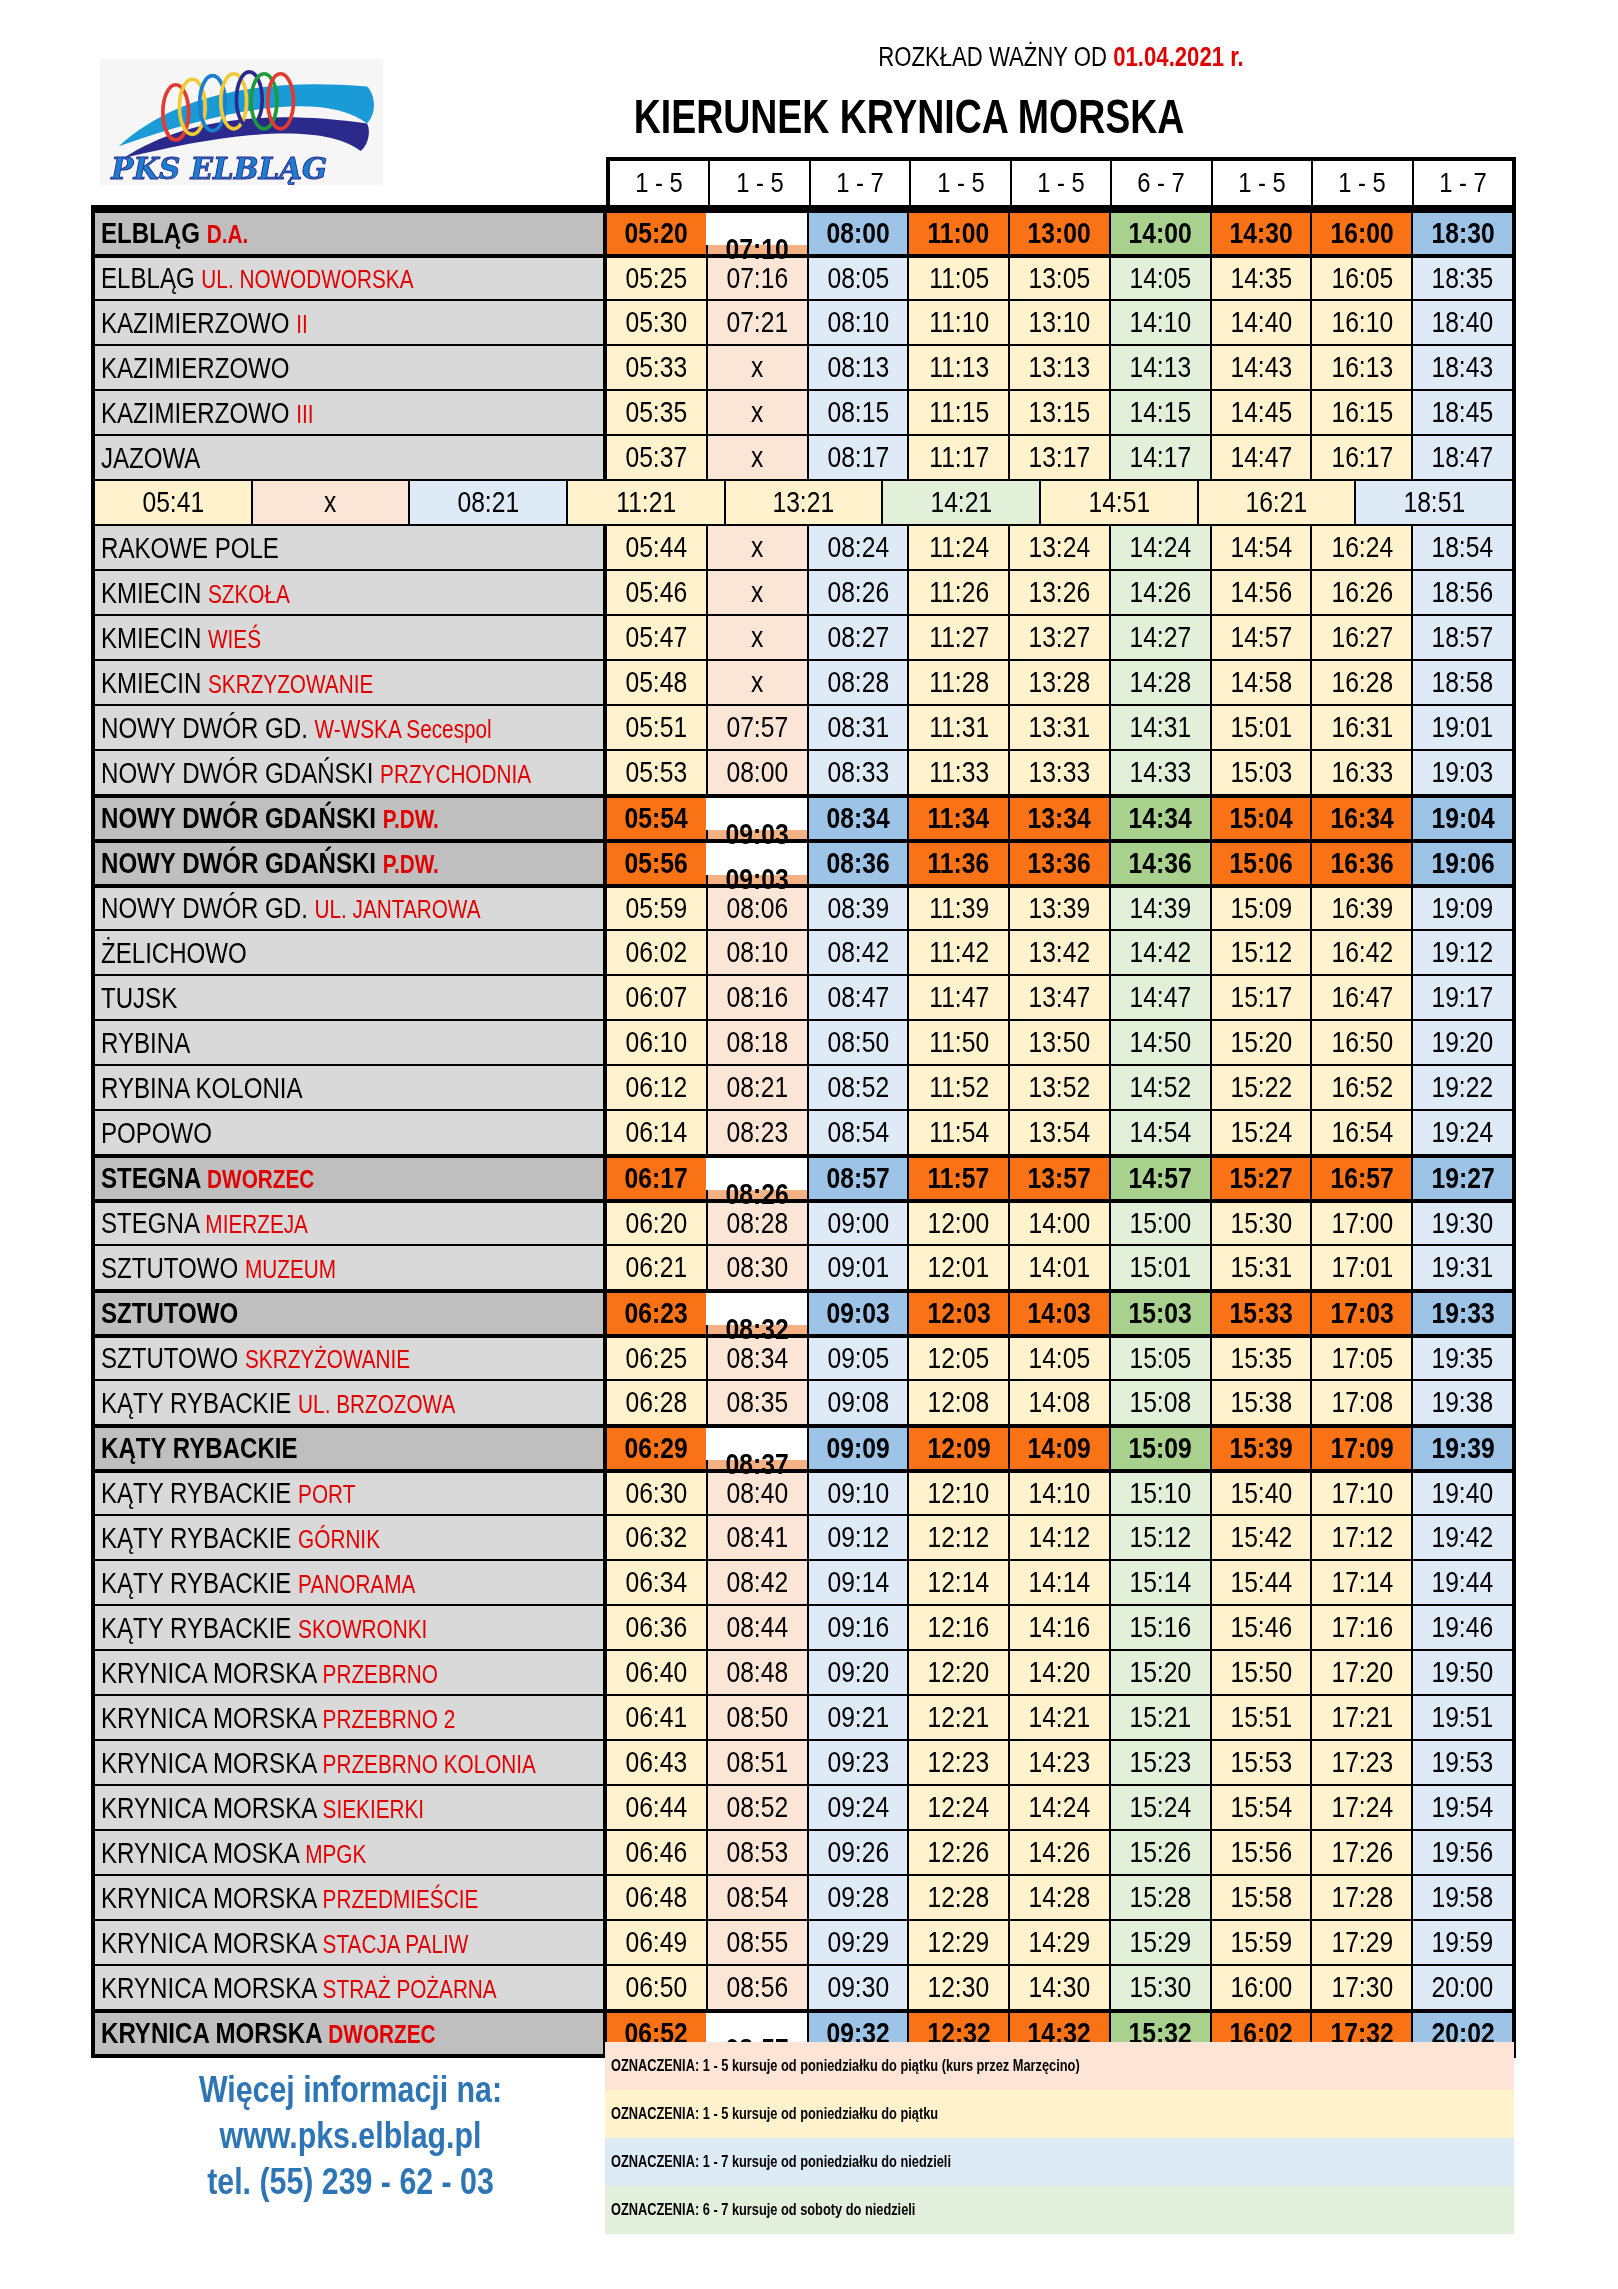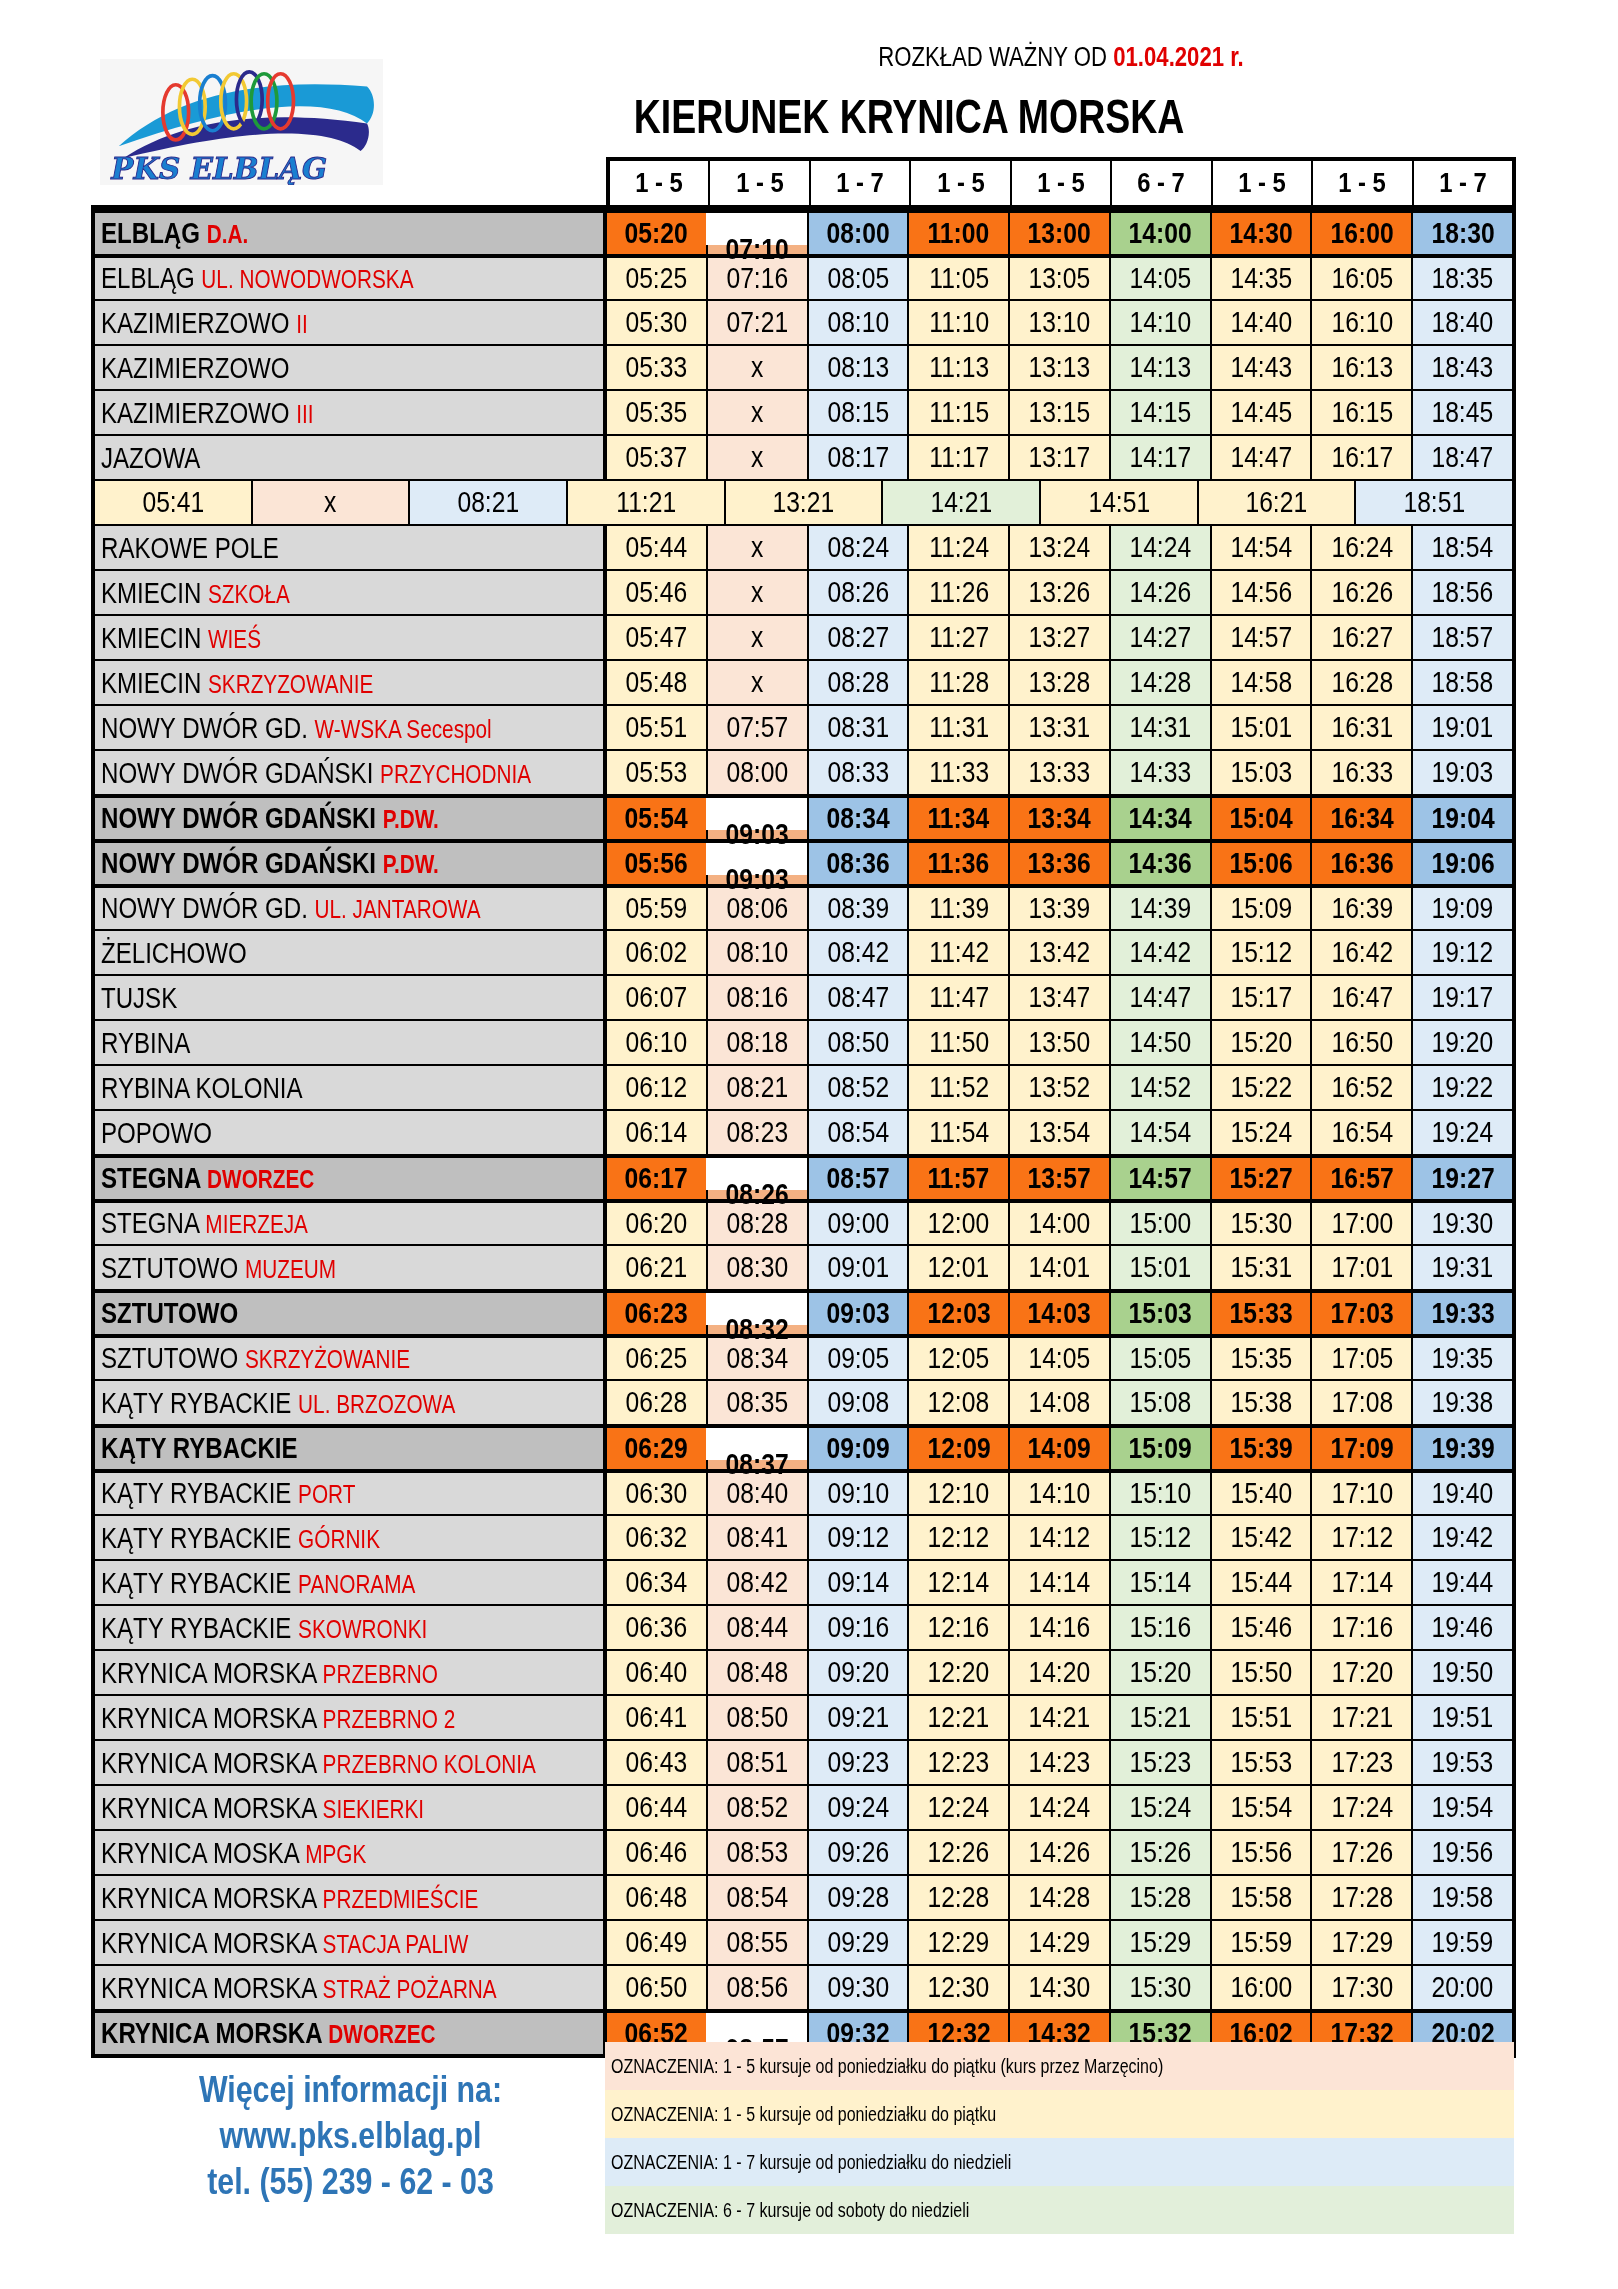--- a/index.html
+++ b/index.html
@@ -11,21 +11,21 @@
   #logo svg { width:100%; height:100%; display:block; }
 
   
   #validity { left:738px; top:42px; width:646px; text-align:center; font-size:27px; transform:scaleX(0.82); transform-origin:center; white-space:nowrap; }
   #validity .date { color:#e00000; font-weight:bold; }
   #title { left:517px; top:89px; width:784px; text-align:center; font-size:48px; font-weight:bold; transform:scaleX(0.78); transform-origin:center; white-space:nowrap; letter-spacing:0px; }
 
   
   #timetable { left:91px; top:157px; width:1425px; }
   .hdr-row { position:absolute; top:0; left:515px; height:48px; display:flex; border:4.6px solid #000; border-bottom:none; box-sizing:border-box; width:910px; background:#fff; }
-  .hdr-cell { flex:1; border-left:2.8px solid #000; display:flex; align-items:center; justify-content:center; font-size:28px; font-weight:bold; transform-origin:center; }
+  .hdr-cell { flex:1; border-left:2.8px solid #000; display:flex; align-items:center; justify-content:center; font-size:28px; font-weight:normal; transform-origin:center; }
   .hdr-cell:first-child { border-left:none; }
   .hdr-cell span { display:inline-block; transform:scaleX(0.85); }
 
   .body { position:absolute; top:48px; left:0; width:1425px; border:4.6px solid #000; box-sizing:border-box; }
   .row { display:flex; height:45px; border-top:2.3px solid #000; box-sizing:border-box; }
   .row:first-child { border-top:none; }
   .row.major { border-top:4.6px solid #000; }
   .row.major + .row { border-top:4.6px solid #000; }
   .name { width:510px; background:#d9d9d9; border-right:2.8px solid #000; box-sizing:border-box; display:flex; align-items:flex-end; padding:0 0 3.7px 5.5px; font-size:29px; white-space:nowrap; overflow:hidden; }
   .name span.inner { display:inline-block; transform:scaleX(0.83); transform-origin:left bottom; }
@@ -41,21 +41,21 @@
   .c-o { background:#fbe5d6; } .row.major .c-o { background:#f4b183;margin-top:32px; }
   .c-b { background:#deebf7; } .row.major .c-b { background:#9dc3e6; }
   .c-g { background:#e2f0d9; } .row.major .c-g { background:#a9d18e; }
 
   
   #info { left:138px; top:2067px; width:425px; text-align:center; color:#2e75b6; font-weight:bold; font-size:37px; line-height:46px; }
   #info div { transform:scaleX(0.82); transform-origin:center; white-space:nowrap; }
 
   
   #legend { left:605px; top:2042px; width:909px; }
-  .leg { height:48px; display:flex; align-items:center; padding-left:5.5px; font-size:20px; font-weight:normal; white-space:nowrap; }
+  .leg { height:48px; display:flex; align-items:center; padding-left:5.5px; font-size:16px; font-weight:bold; white-space:nowrap; }
   .leg span { display:inline-block; transform:scaleX(0.8); transform-origin:left center; }
   .leg.o { background:#fce4d6; } .leg.y { background:#fff2cc; } .leg.b { background:#ddebf7; } .leg.g { background:#e2efda; }
 </style>
 </head>
 <body>
 
 <div id="logo" class="abs">
   <svg viewBox="0 0 307 137">
     <path d="M20 95 C 80 40, 170 20, 290 30 C 300 40, 300 60, 290 70 C 250 40, 160 45, 20 95 Z" fill="#1a9ad6"></path>
     <path d="M25 108 C 90 65, 180 55, 290 70 C 295 80, 290 95, 283 100 C 250 75, 170 72, 25 108 Z" fill="#2b2a8c"></path>

